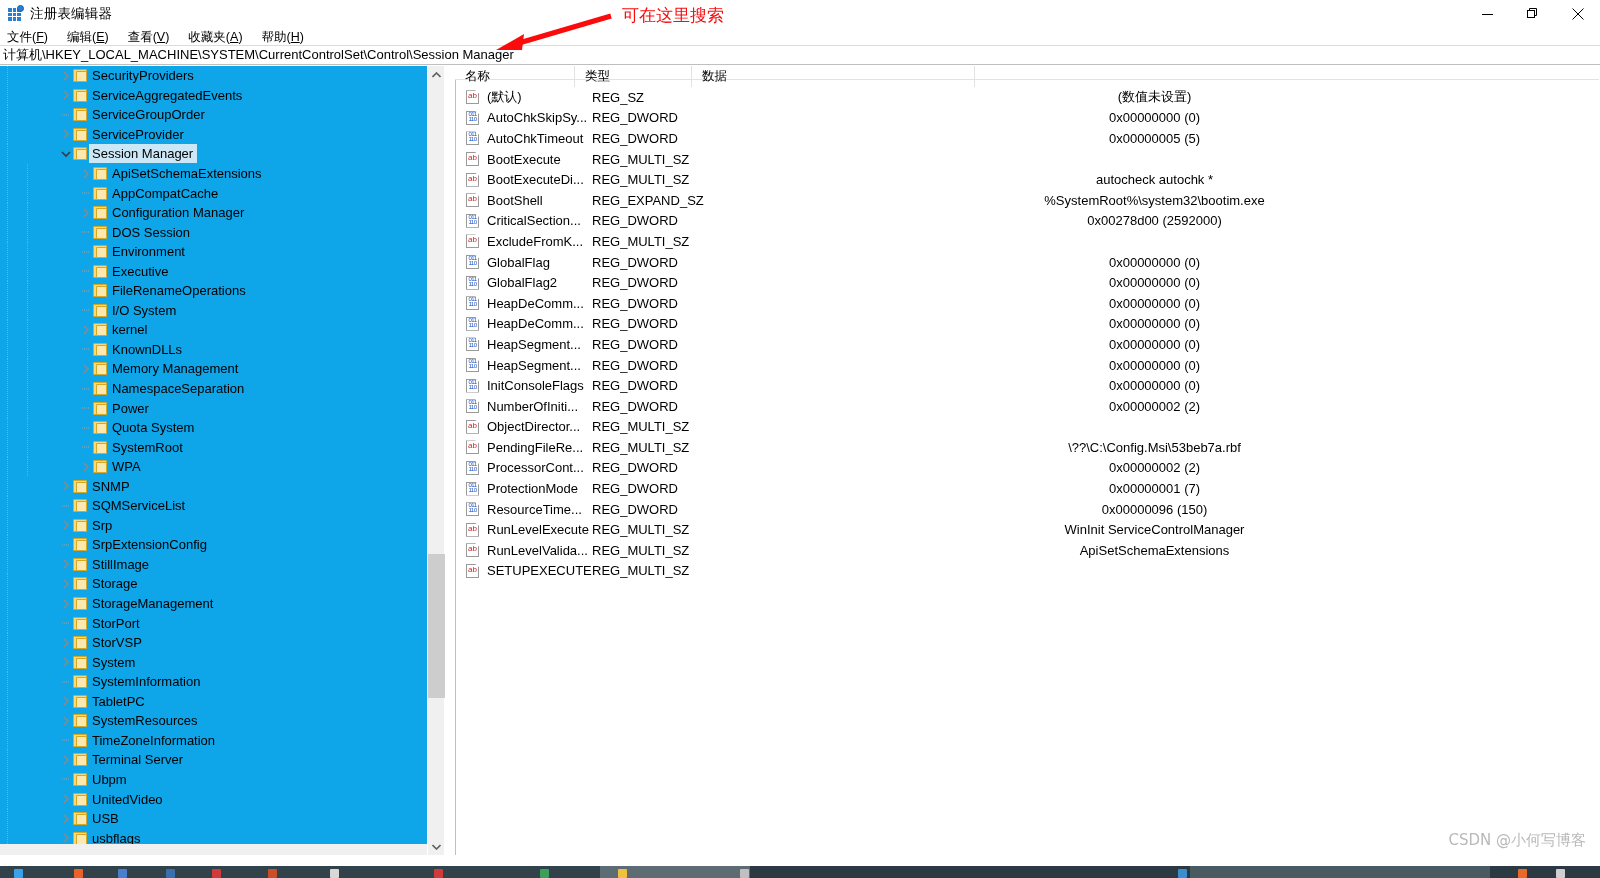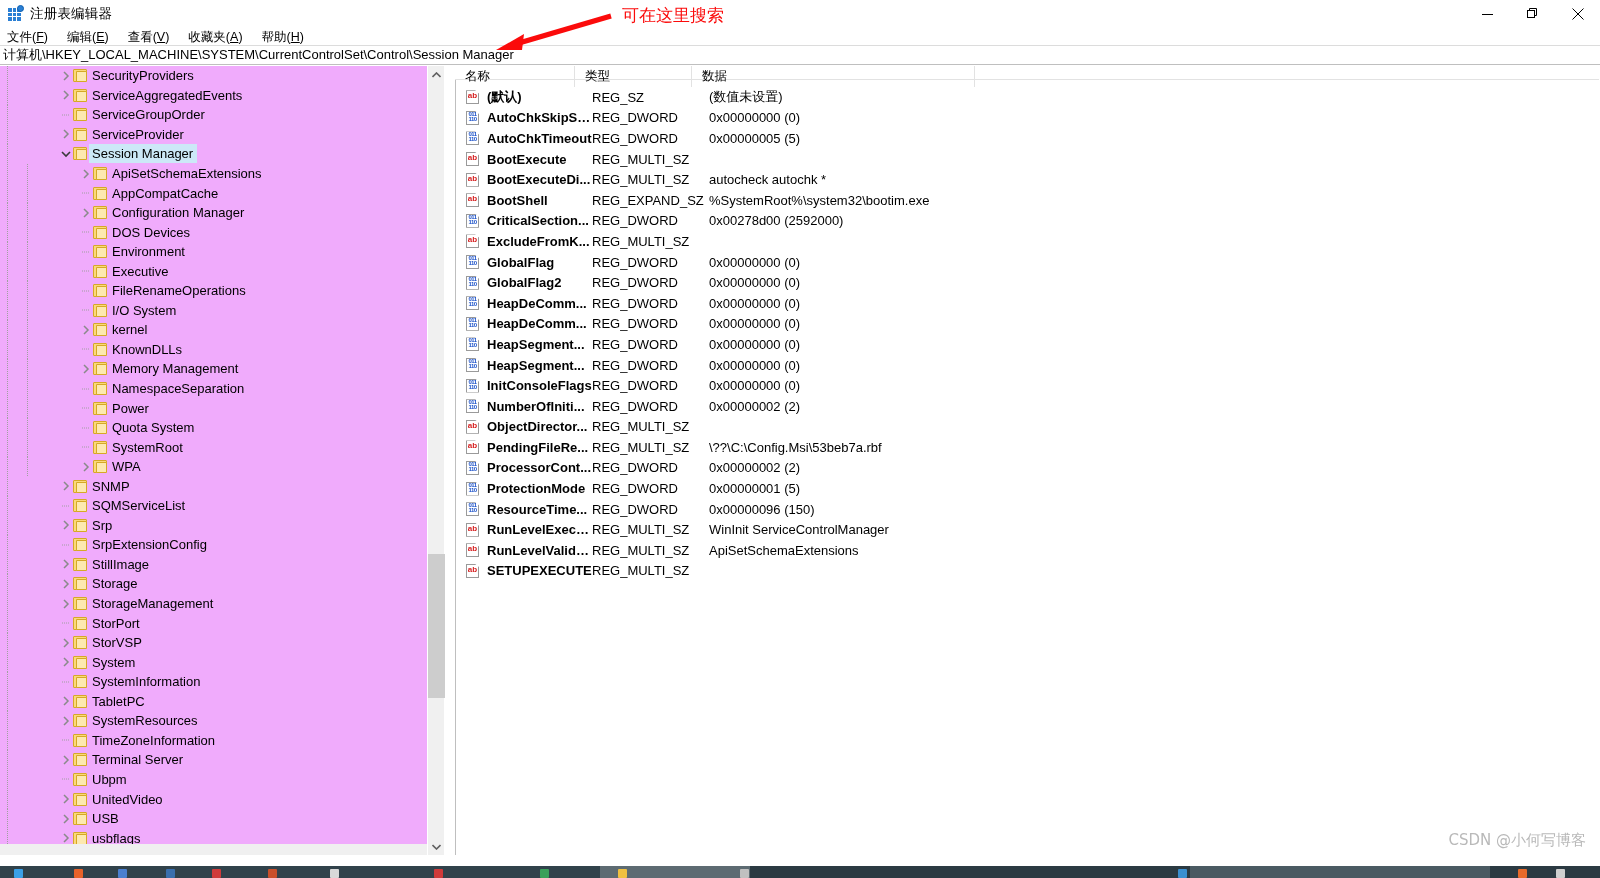--- a/index.html
+++ b/index.html
@@ -55,21 +55,21 @@
     display:flex; align-items:center; padding-left:3px;
   }
   .addr-text { font-size:13px; color:#000; white-space:nowrap; }
 
   
   .panes { position:absolute; left:0; top:66px; width:1600px; height:800px; background:#fff; }
 
   
   .treepane {
     position:absolute; left:0; top:0; width:444px; height:789px;
-    background:#f0abfc; overflow:hidden;
+    background:#0ea5e9; overflow:hidden;
     border-right:1px solid #ffffff;
   }
   .tree { position:absolute; left:0; top:0; width:430px; }
   .trow {
     height:19.55px; display:flex; align-items:center; white-space:nowrap; position:relative;
   }
   .trow .lbl { font-size:13px; color:#000; line-height:19px; }
   .trow.sel .lbl { background:#cce8f7; padding:0 4px 0 3px; margin-left:-3px; }
   .twisty {
     width:15px; height:19px; flex:none; display:flex; align-items:center; justify-content:center;
@@ -126,29 +126,29 @@
   .rows { position:absolute; left:1px; top:21px; width:1144px; }
   .vrow { height:20.6px; display:flex; align-items:center; white-space:nowrap; }
   .vicon { width:16px; height:14px; margin-left:9px; margin-right:6px; flex:none; position:relative; }
   .vicon .page {
     position:absolute; left:1px; top:0; width:13px; height:14px;
     background:#fff; border:1px solid #9a9a9a;
     clip-path: polygon(0 0, 70% 0, 100% 22%, 100% 100%, 0 100%);
   }
   .vicon .txt {
     position:absolute; left:1px; top:0px; width:13px; height:11px;
-    font-size:8px; font-weight:bold; line-height:11px; text-align:center;
+    font-size:8px; font-weight:normal; line-height:11px; text-align:center;
     font-family:"Liberation Sans", sans-serif;
   }
   .vicon.ab .txt { color:#d62020; }
   .vicon.bin .txt { color:#1a50c8; font-size:6px; letter-spacing:-0.5px; line-height:5px; padding-top:1px; }
   .vcell { font-size:13px; color:#000; overflow:hidden; text-overflow:ellipsis; }
-  .v-name { width:105px;font-weight:bold; }
+  .v-name { width:105px; }
   .v-type { width:117px; padding-left:0px; }
-  .v-data { flex:1; }
+  .v-data { flex:1;text-align:center; }
 
   
   .anno { position:absolute; left:0; top:0; width:1600px; height:70px; pointer-events:none; }
   .anno-text {
     position:absolute; left:622px; top:4px;
     font-size:17px; color:#fb0b0b; white-space:nowrap;
     font-family:"DejaVu Sans", sans-serif;
   }
 
   
@@ -346,21 +346,21 @@
             </div>
             <div class="twisty">
               <svg width="10" height="2" viewBox="0 0 10 2">
                 <line x1="1" y1="1" x2="9" y2="1" stroke="#a0a0a0" stroke-width="1" stroke-dasharray="1 1"></line>
               </svg>
             </div>
             <div class="folder">
               <div class="back"></div>
               <div class="front"></div>
             </div>
-            <span class="lbl">DOS Devices</span>
+            <span class="lbl">DOS Session</span>
           </div>
           <div class="trow">
             <div style="width: 78px; height: 19px; flex: 0 0 auto; position: relative;">
               <div class="dots" style="left: 7px;"></div>
               <div class="dots" style="left: 27px;"></div>
             </div>
             <div class="twisty">
               <svg width="10" height="2" viewBox="0 0 10 2">
                 <line x1="1" y1="1" x2="9" y2="1" stroke="#a0a0a0" stroke-width="1" stroke-dasharray="1 1"></line>
               </svg>
@@ -1029,21 +1029,21 @@
             <div class="vcell v-type">REG_DWORD</div>
             <div class="vcell v-data">0x00000002 (2)</div>
           </div>
           <div class="vrow">
             <div class="vicon bin">
               <div class="page"></div>
               <div class="txt">011<br>110</div>
             </div>
             <div class="vcell v-name">ProtectionMode</div>
             <div class="vcell v-type">REG_DWORD</div>
-            <div class="vcell v-data">0x00000001 (5)</div>
+            <div class="vcell v-data">0x00000001 (7)</div>
           </div>
           <div class="vrow">
             <div class="vicon bin">
               <div class="page"></div>
               <div class="txt">011<br>110</div>
             </div>
             <div class="vcell v-name">ResourceTime...</div>
             <div class="vcell v-type">REG_DWORD</div>
             <div class="vcell v-data">0x00000096 (150)</div>
           </div>

